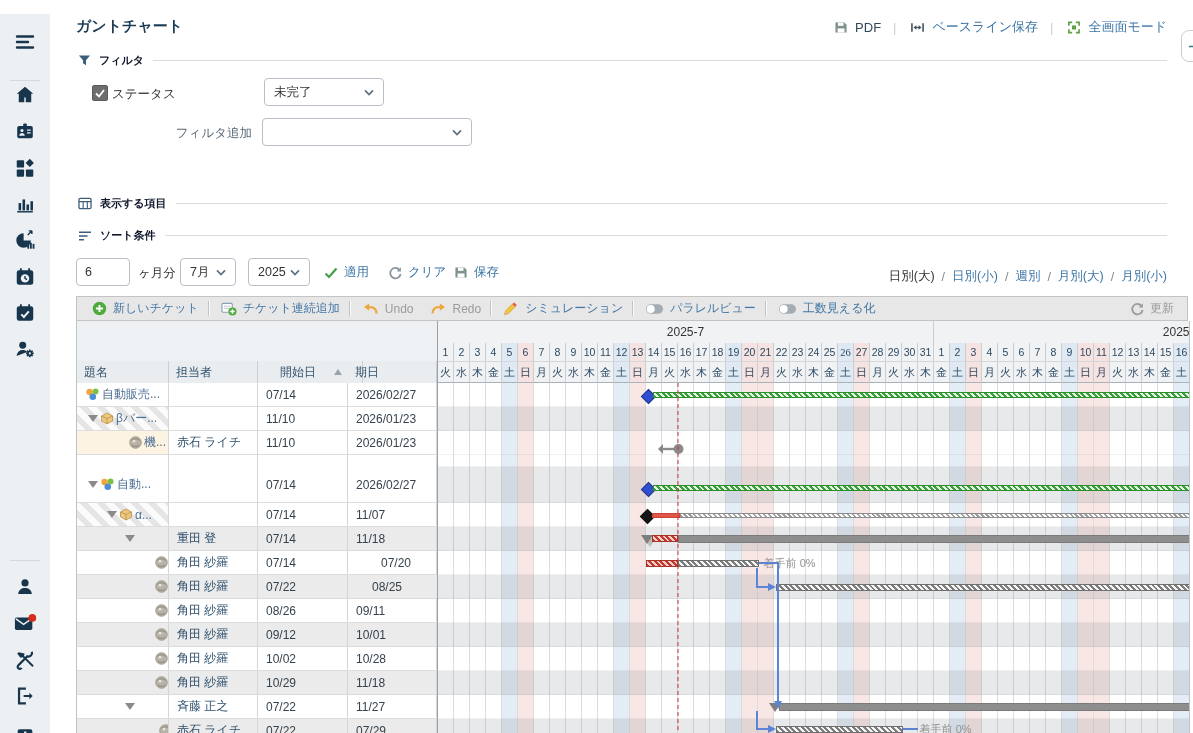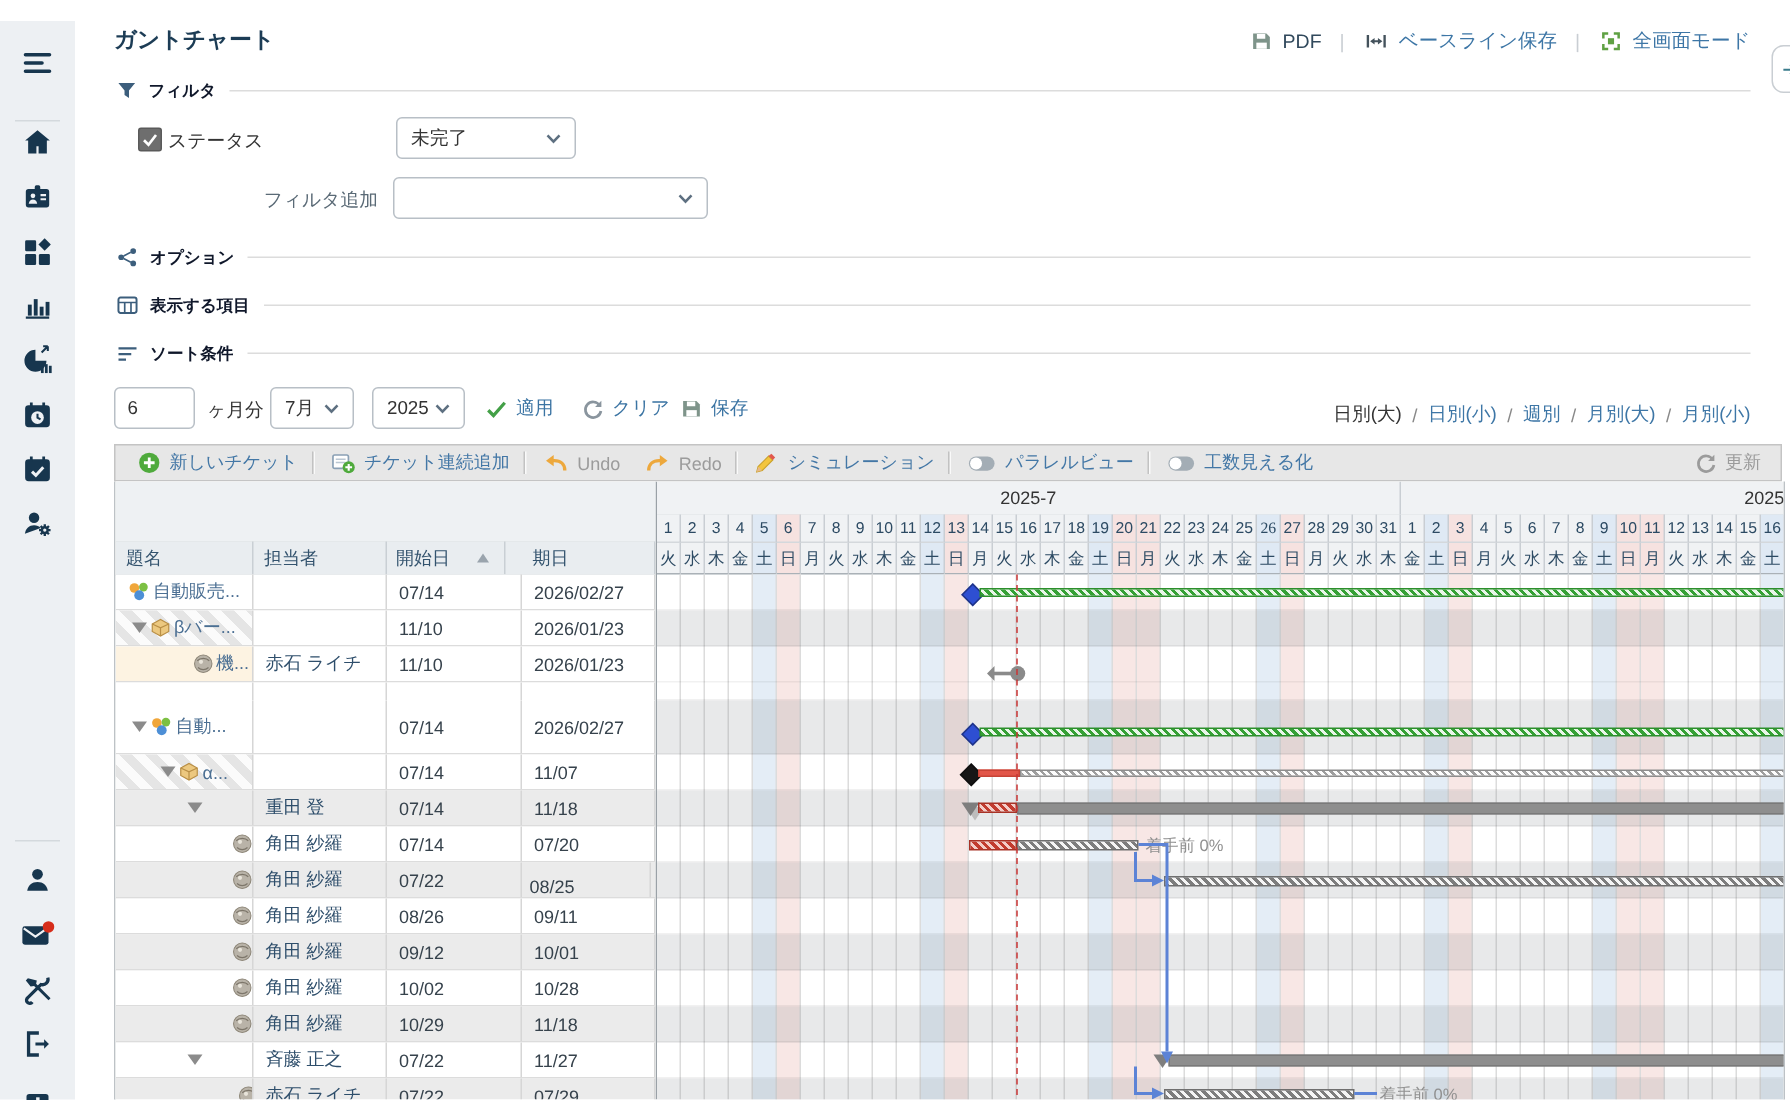--- a/index.html
+++ b/index.html
@@ -264,32 +264,20 @@
   <span class="gray-label" style="left:120px;top:125px;width:132px;text-align:right">フィルタ追加</span>
   <div class="sel" style="left:262px;top:118px;width:210px">
     <span></span>
     <span class="chev">
         <svg width="10" height="7" viewBox="0 0 10 7">
           <path d="M1 1.3 5 5.5 9 1.3" fill="none" stroke="#5e7081" stroke-width="1.7"></path>
         </svg>
       </span>
   </div>
 
-  <div class="section-row" style="top:164px">
-    <span class="row-icon">
-        <svg width="14" height="13" viewBox="0 0 14 13">
-          <circle cx="2.8" cy="6.5" r="1.9" fill="#3c5e7c"></circle>
-          <circle cx="10.8" cy="2.4" r="1.9" fill="#3c5e7c"></circle>
-          <circle cx="10.8" cy="10.6" r="1.9" fill="#3c5e7c"></circle>
-          <path d="M4.4 5.6 9.2 3.2M4.4 7.4l4.8 2.4" stroke="#3c5e7c" stroke-width="1.1"></path>
-        </svg>
-      </span>
-    <span class="section-label">オプション</span>
-    <span class="section-rule"></span>
-  </div>
   <div class="section-row" style="top:196px">
     <span class="row-icon">
         <svg width="14" height="13" viewBox="0 0 15 14">
           <rect x="1" y="1.5" width="13" height="11" rx="1.5" fill="none" stroke="#3c5e7c" stroke-width="1.4"></rect>
           <path d="M1 5h13M5.5 5v7.5M10 5v7.5" stroke="#3c5e7c" stroke-width="1.2"></path>
         </svg>
       </span>
     <span class="section-label">表示する項目</span>
     <span class="section-rule"></span>
   </div>
@@ -643,21 +631,21 @@
       </div>
     <div id="left">
       <div id="left-head"></div>
       <div id="left-cols">
           <div class="hcell" style="left: 0px; width: 92px;">
             <span>題名</span>
           </div>
           <div class="hcell" style="left: 92px; width: 89px;">
             <span>担当者</span>
           </div>
-          <div class="hcell" style="left: 170px; width: 90px; justify-content: center;">
+          <div class="hcell" style="left: 196px; width: 90px;">
             <span>開始日</span>
             <span class="caret-up"></span>
           </div>
           <div class="hcell" style="left: 271px; width: 89px;">
             <span>期日</span>
           </div>
         </div>
       <div id="left-body">
           <div class="lrow lb-white" style="top: 0px; height: 24px;">
             <div class="lcell" style="left: 0px; width: 92px; padding-left: 6px;">
@@ -786,41 +774,41 @@
                   <circle cx="5" cy="5.2" r="1.4" fill="#e8e4da"></circle>
                 </svg>
               </span>
             </div>
             <div class="lcell" style="left: 92px; width: 89px;">
               <span class="row-assignee">角田 紗羅</span>
             </div>
             <div class="lcell" style="left: 181px; width: 90px;">
               <span class="row-date">07/14</span>
             </div>
-            <div class="lcell" style="left: 271px; width: 89px;">
+            <div class="lcell" style="left: 271px; width: 89px; justify-content: center;">
               <span class="row-date">07/20</span>
             </div>
           </div>
           <div class="lrow lb-gray" style="top: 192px; height: 24px;">
             <div class="lcell" style="left: 0px; width: 92px; padding-left: 76px;">
               <span class="row-icon">
                 <svg width="13" height="13" viewBox="0 0 13 13">
                   <circle cx="6.5" cy="6.5" r="5.8" fill="#b9b3a8" stroke="#8d8678" stroke-width=".7"></circle>
                   <path d="M2.5 4.5c2-2.2 6-2.2 8 0M3 9c2 1.8 5 1.8 7 0" stroke="#7d766a" stroke-width=".8" fill="none"></path>
                   <circle cx="5" cy="5.2" r="1.4" fill="#e8e4da"></circle>
                 </svg>
               </span>
             </div>
             <div class="lcell" style="left: 92px; width: 89px;">
               <span class="row-assignee">角田 紗羅</span>
             </div>
             <div class="lcell" style="left: 181px; width: 90px;">
               <span class="row-date">07/22</span>
             </div>
-            <div class="lcell" style="left: 268px; width: 89px; align-items: flex-end;">
+            <div class="lcell" style="left: 287px; width: 89px;">
               <span class="row-date">08/25</span>
             </div>
           </div>
           <div class="lrow lb-white" style="top: 216px; height: 24px;">
             <div class="lcell" style="left: 0px; width: 92px; padding-left: 76px;">
               <span class="row-icon">
                 <svg width="13" height="13" viewBox="0 0 13 13">
                   <circle cx="6.5" cy="6.5" r="5.8" fill="#b9b3a8" stroke="#8d8678" stroke-width=".7"></circle>
                   <path d="M2.5 4.5c2-2.2 6-2.2 8 0M3 9c2 1.8 5 1.8 7 0" stroke="#7d766a" stroke-width=".8" fill="none"></path>
                   <circle cx="5" cy="5.2" r="1.4" fill="#e8e4da"></circle>

